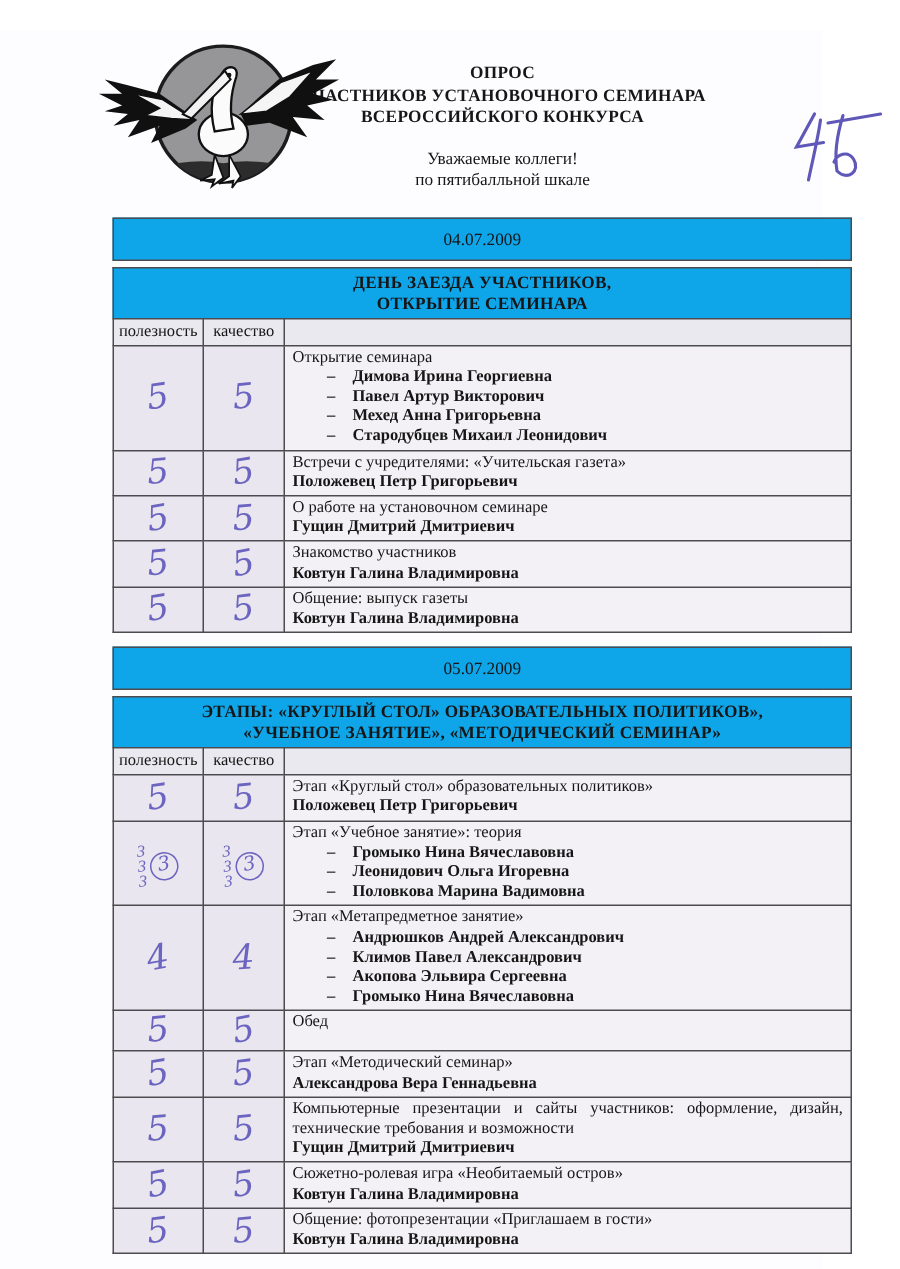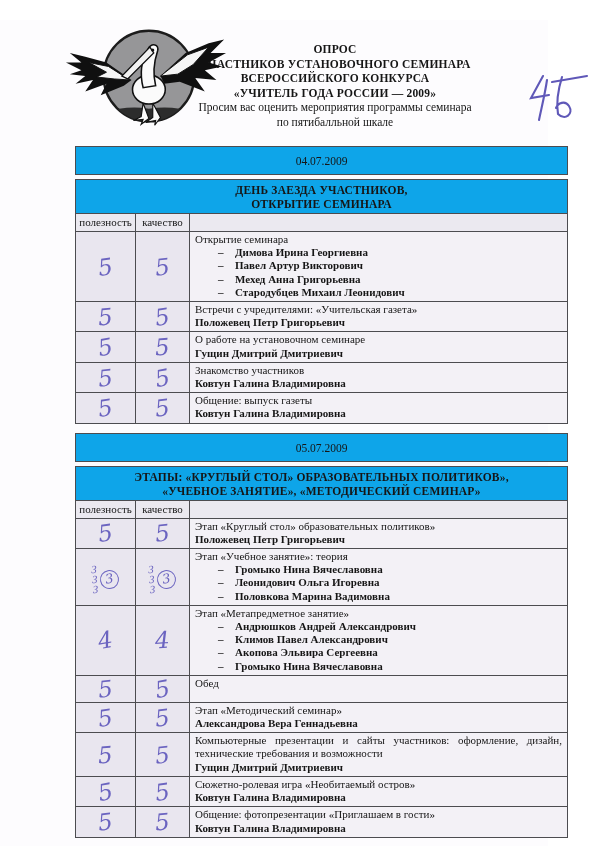--- a/index.html
+++ b/index.html
@@ -82,22 +82,21 @@
         <path d="M27 14 L62 8"></path>
         <path d="M37 9 C33 22 31 34 33 46 C40 53 49 46 44 38 C40 32 33 35 31 40"></path>
       </g>
     </svg>
   </div>
 
   <div class="head">
     <div class="t">ОПРОС</div>
     <div class="t">УЧАСТНИКОВ УСТАНОВОЧНОГО СЕМИНАРА</div>
     <div class="t">ВСЕРОССИЙСКОГО КОНКУРСА</div>
-    <div class="t">«УЧИТЕЛЬ ГОДА РОССИИ — 2009»</div>
-    <div class="sub">Просим вас оценить мероприятия программы семинара</div>
+    <div class="greet">Уважаемые коллеги!</div>
     <div class="sub">по пятибалльной шкале</div>
   </div>
 
   <div class="doc">
 
     <div class="section">
       <div class="band date-band">04.07.2009</div>
       <div class="band title-band">
         <div>ДЕНЬ ЗАЕЗДА УЧАСТНИКОВ,</div>
         <div>ОТКРЫТИЕ СЕМИНАРА</div>

